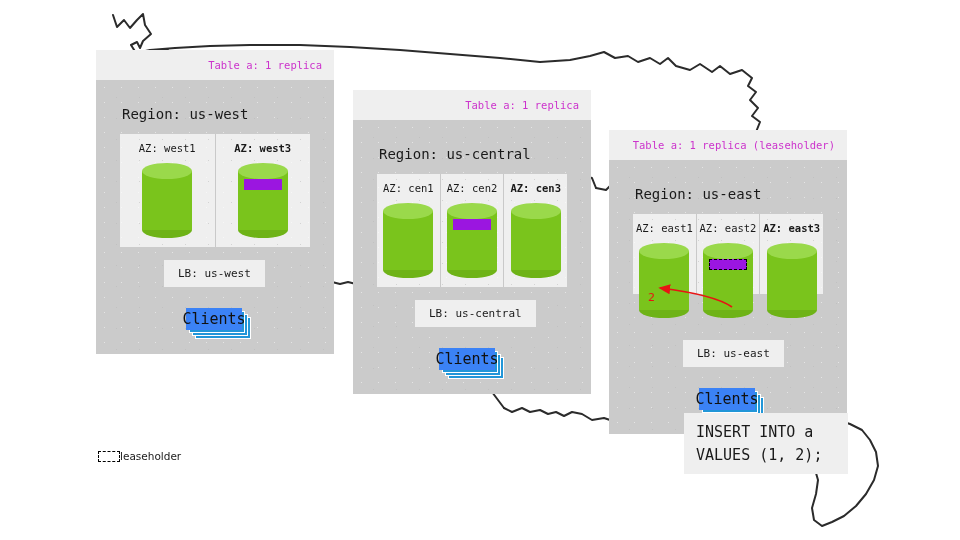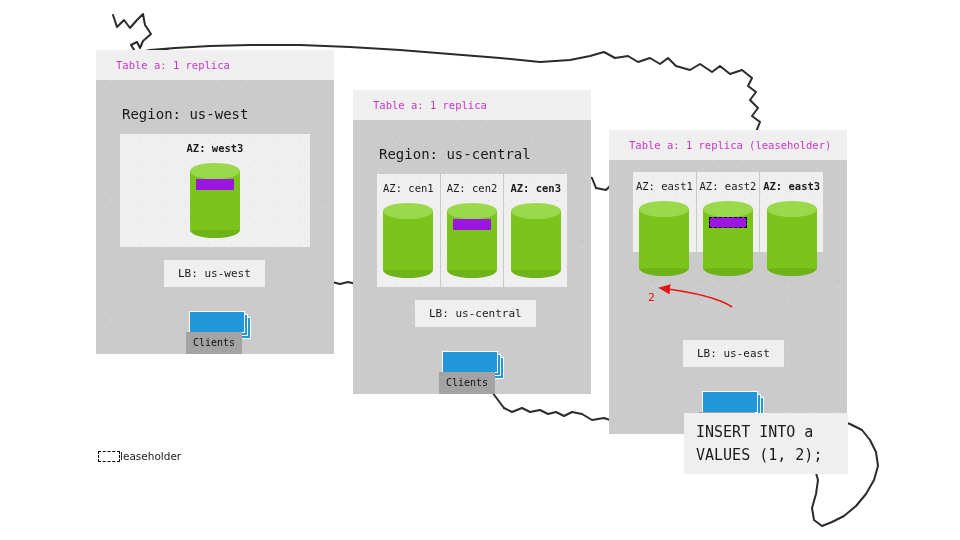--- a/index.html
+++ b/index.html
@@ -11,20 +11,21 @@
   #map-layer{position:absolute;left:0;top:0;width:960px;height:540px;}
 
   
   .region-panel{position:absolute;}
   .panel-title{
     background:#efefef;color:#cc33cc;
     font-size:10.5px;line-height:1;
     padding:10px 12px 9px 20px;
     letter-spacing:0px;white-space:nowrap;
     position:relative;
+    text-align:right;
   }
   .panel-body{
     background:#cbcbcb;position:relative;
     padding:12px;
   }
   .region-label{
     color:#1a1a1a;font-size:14px;
     padding:14px 0 12px 14px;white-space:nowrap;
   }
   .az-row{
@@ -69,25 +70,24 @@
     padding:7px 14px;white-space:nowrap;
     text-align:center;
   }
   .clients-wrap{position:absolute;}
   .clients-shadow{
     position:absolute;background:#2196d8;
     border:1px solid #ffffff;box-sizing:border-box;
   }
   .clients-btn{
     position:absolute;left:0;top:0;
-    background:#a3a3a3;color:#111111;
-    font-size:10px;
+    background:#3b82f6;color:#111111;
+    font-size:15px;
     display:flex;align-items:center;justify-content:center;
     white-space:nowrap;
-    margin-top:24px;
   }
 
   
   .sql-box{
     position:absolute;background:#efefef;
     font-size:15px;color:#1a1a1a;line-height:1.5;
     padding:8px 12px;white-space:pre;
   }
 
   
@@ -198,20 +198,30 @@
   </g>
 </svg>
 
 <div class="region-panel" style="left:96px;top:50px;width:238px;">
   <div class="panel-title">Table a: 1 replica</div>
   <div class="panel-body" style="height:250px;">
     <div class="noise"></div>
     <div class="region-label">Region: us-west</div>
     <div class="az-row" style="height:113px;">
       <div class="az-cell">
+        <div class="az-label">AZ: west1</div>
+        <div class="cyl-wrap">
+            <div class="cyl" style="width:50px;height:75px;margin-top:9px;">
+          <div class="bot"></div>
+          <div class="body"></div>
+          <div class="top"></div>
+        </div>
+          </div>
+      </div>
+      <div class="az-cell">
         <div class="az-label">AZ: west3</div>
         <div class="cyl-wrap">
             <div class="cyl" style="width:50px;height:75px;margin-top:9px;">
           <div class="bot"></div>
           <div class="body"></div>
           <div class="top"></div>
           <div class="repl"></div>
         </div>
           </div>
       </div>
@@ -271,20 +281,21 @@
       <div class="clients-shadow" style="left:3px;top:3px;width:56px;height:22px;"></div>
       <div class="clients-btn" style="width:56px;height:22px;">Clients</div>
     </div>
   </div>
 </div>
 
 <div class="region-panel" style="left:609px;top:130px;width:238px;">
   <div class="panel-title">Table a: 1 replica (leaseholder)</div>
   <div class="panel-body" style="height:250px;">
     <div class="noise"></div>
+    <div class="region-label">Region: us-east</div>
     <div class="az-row" style="height:80px;">
       <div class="az-cell">
         <div class="az-label">AZ: east1</div>
         <div class="cyl-wrap">
             <div class="cyl" style="width:50px;height:75px;margin-top:9px;">
           <div class="bot"></div>
           <div class="body"></div>
           <div class="top"></div>
         </div>
           </div>

